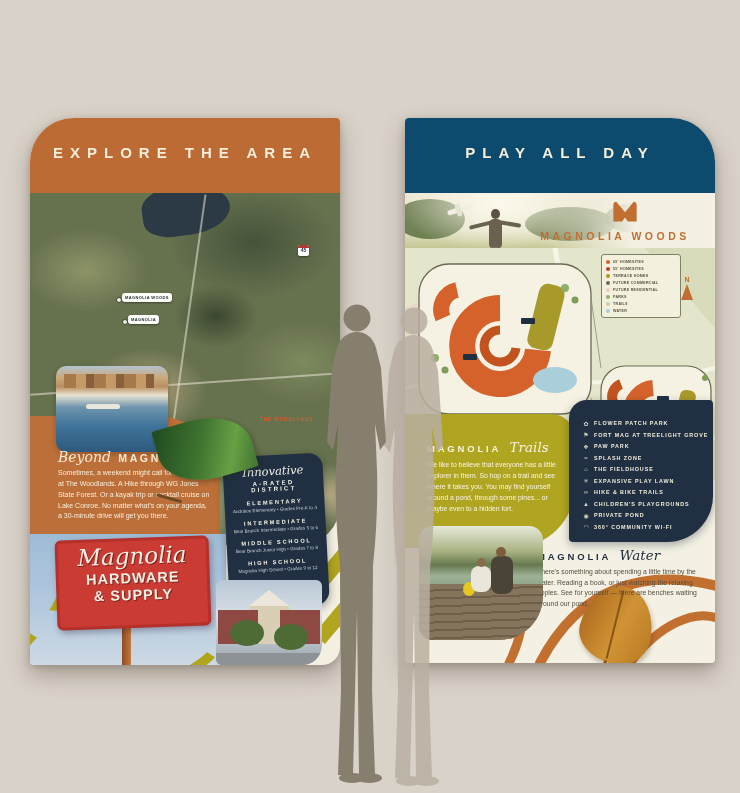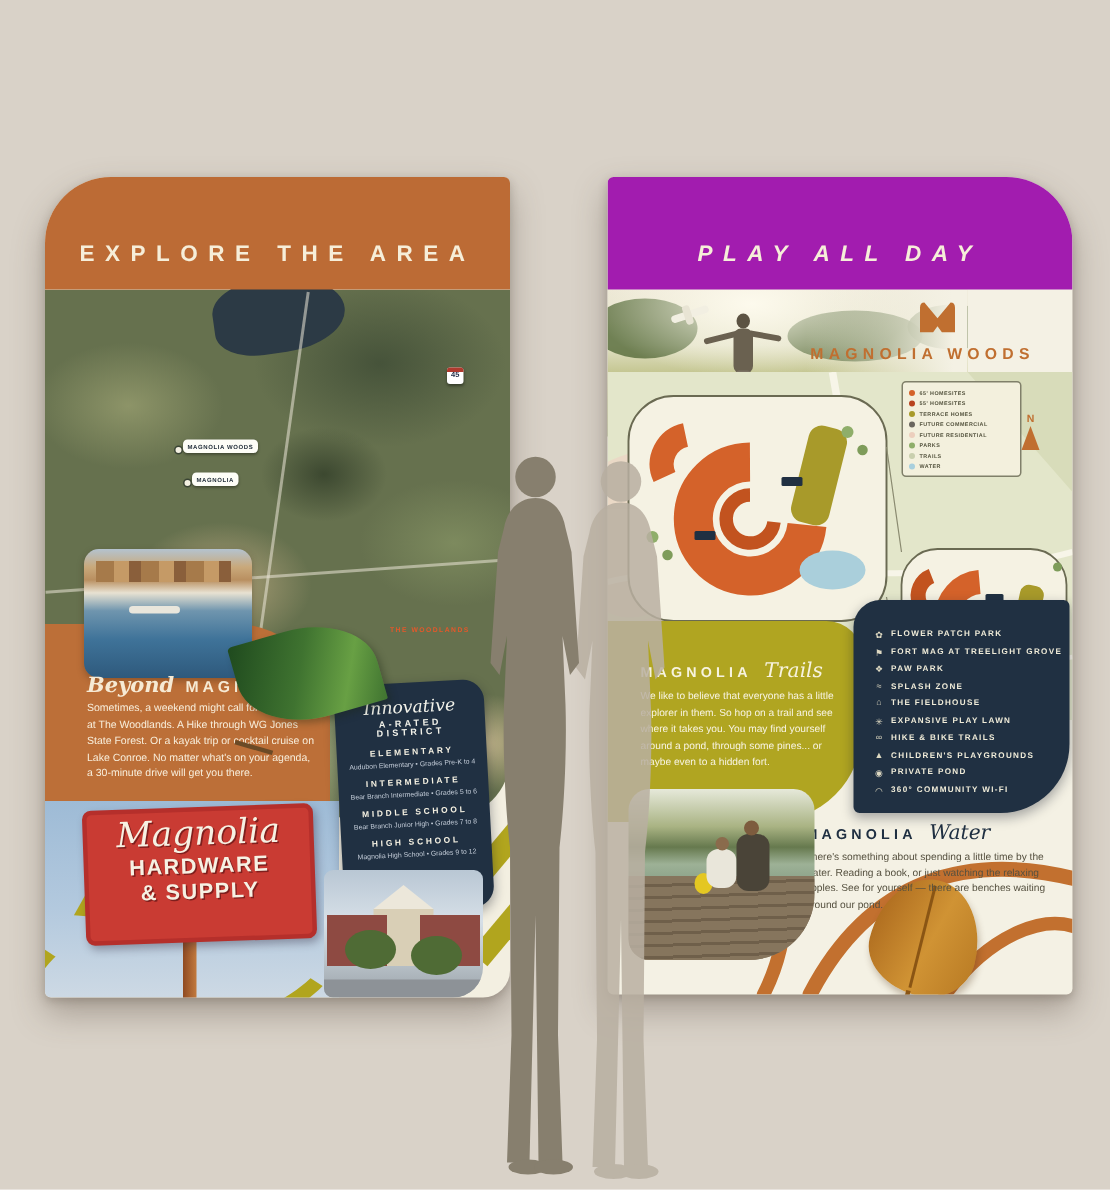--- a/index.html
+++ b/index.html
@@ -6,22 +6,22 @@
   .stage{position:relative;width:740px;height:793px;background:#d9d2c8;overflow:hidden;
          font-family:"Liberation Sans",sans-serif;}
   .banner{position:absolute;top:118px;width:310px;overflow:hidden;
           box-shadow:0 10px 22px rgba(85,72,60,.38),0 2px 6px rgba(85,72,60,.25);}
   .banner.left{left:30px;height:547px;background:#f3efe1;border-radius:44px 4px 18px 4px;}
   .banner.right{left:405px;height:545px;background:#f4f1e4;border-radius:4px 44px 4px 4px;}
 
   
   .hdr{position:absolute;top:0;left:0;right:0;height:75px;}
   .hdr.orange{background:#bc6b35;}
-  .hdr.olive{background:#a21caf;font-style:italic;}
-  .hdr h1{margin:0;padding-top:43px;text-align:center;font-size:15px;font-weight:bold;
+  .hdr.olive{background:#0c4a6e;}
+  .hdr h1{margin:0;padding-top:26px;text-align:center;font-size:15px;font-weight:bold;
           letter-spacing:7px;color:#f6eed9;}
 
   
   .sat-map{position:absolute;top:75px;left:0;width:310px;height:352px;background:#66714e;
     background-image:
       radial-gradient(90px 60px at 18% 22%,#8d9468 0%,rgba(141,148,104,0) 70%),
       radial-gradient(120px 80px at 72% 14%,#46533a 0%,rgba(70,83,58,0) 70%),
       radial-gradient(100px 70px at 38% 56%,#b0a27a 0%,rgba(176,162,122,0) 60%),
       radial-gradient(90px 60px at 88% 48%,#7d8a5e 0%,rgba(125,138,94,0) 70%),
       radial-gradient(140px 90px at 55% 88%,#98a376 0%,rgba(152,163,118,0) 65%),
@@ -46,21 +46,21 @@
   .orange-blob{position:absolute;left:0;top:298px;width:190px;height:120px;background:#bc6f38;
         border-radius:0 64px 0 0;}
   .inset-photo{position:absolute;left:26px;top:248px;width:112px;height:86px;border-radius:10px;z-index:3;
         overflow:hidden;box-shadow:0 2px 5px rgba(60,40,20,.35);
         background:linear-gradient(180deg,#b4c3cf 0%,#c9a97b 14%,#b98f60 24%,#e8e2d2 34%,#6f95ae 48%,#3f7399 70%,#2e597c 100%);}
   .inset-photo .bld{position:absolute;left:8px;top:8px;width:90px;height:14px;
         background:repeating-linear-gradient(90deg,#a67a4a 0 12px,#c59a66 12px 22px,#8a5f3b 22px 30px);}
   .inset-photo .boat{position:absolute;left:30px;top:38px;width:34px;height:5px;background:#e9e6dc;border-radius:3px;}
   .beyond-h{position:absolute;left:28px;top:330px;width:150px;color:#f6ead4;z-index:4;}
   .script{font-family:"DejaVu Serif",serif;font-style:italic;}
-  .beyond-h .script{font-size:14px;font-weight:bold;}
+  .beyond-h .script{font-size:14px;}
   .beyond-h .caps{font-size:10.5px;font-weight:bold;letter-spacing:2.6px;margin-left:3px;}
   .beyond-p{position:absolute;left:28px;top:350px;width:152px;font-size:7px;line-height:1.55;
         color:#f8eedb;z-index:4;margin:0;}
 
   .sky{position:absolute;left:0;top:416px;width:196px;height:131px;z-index:5;
         background:linear-gradient(180deg,#9ebbd6 0%,#b3c9de 55%,#cdd9e4 100%);}
   .arrow-arc{position:absolute;left:-18px;top:58px;width:200px;height:86px;border:10px solid transparent;
         border-bottom-color:#b1a51e;border-left-color:#b1a51e;border-radius:50%;transform:rotate(-12deg);}
   .arrow-head{position:absolute;left:10px;top:66px;width:0;height:0;border:9px solid transparent;
         border-right:14px solid #b1a51e;transform:rotate(-28deg);}

